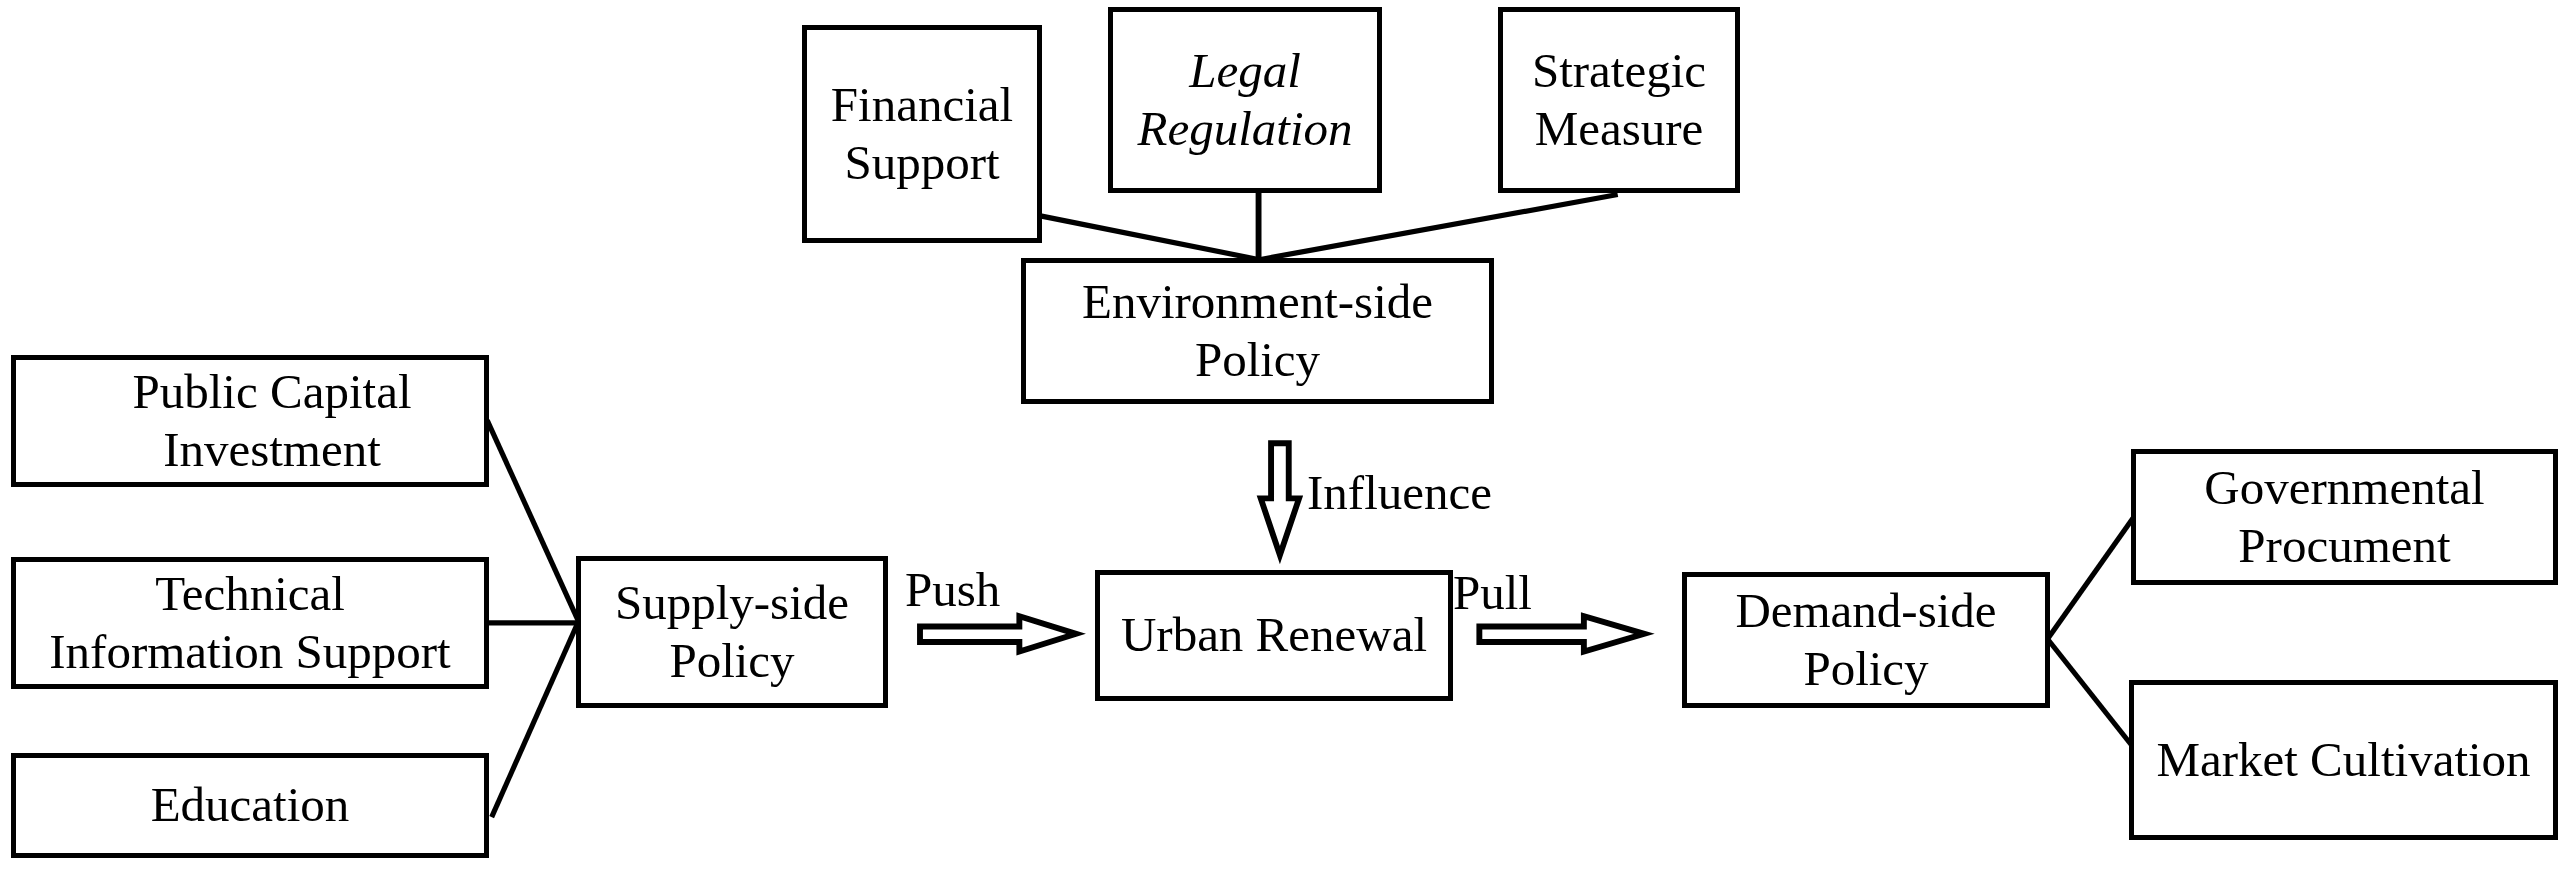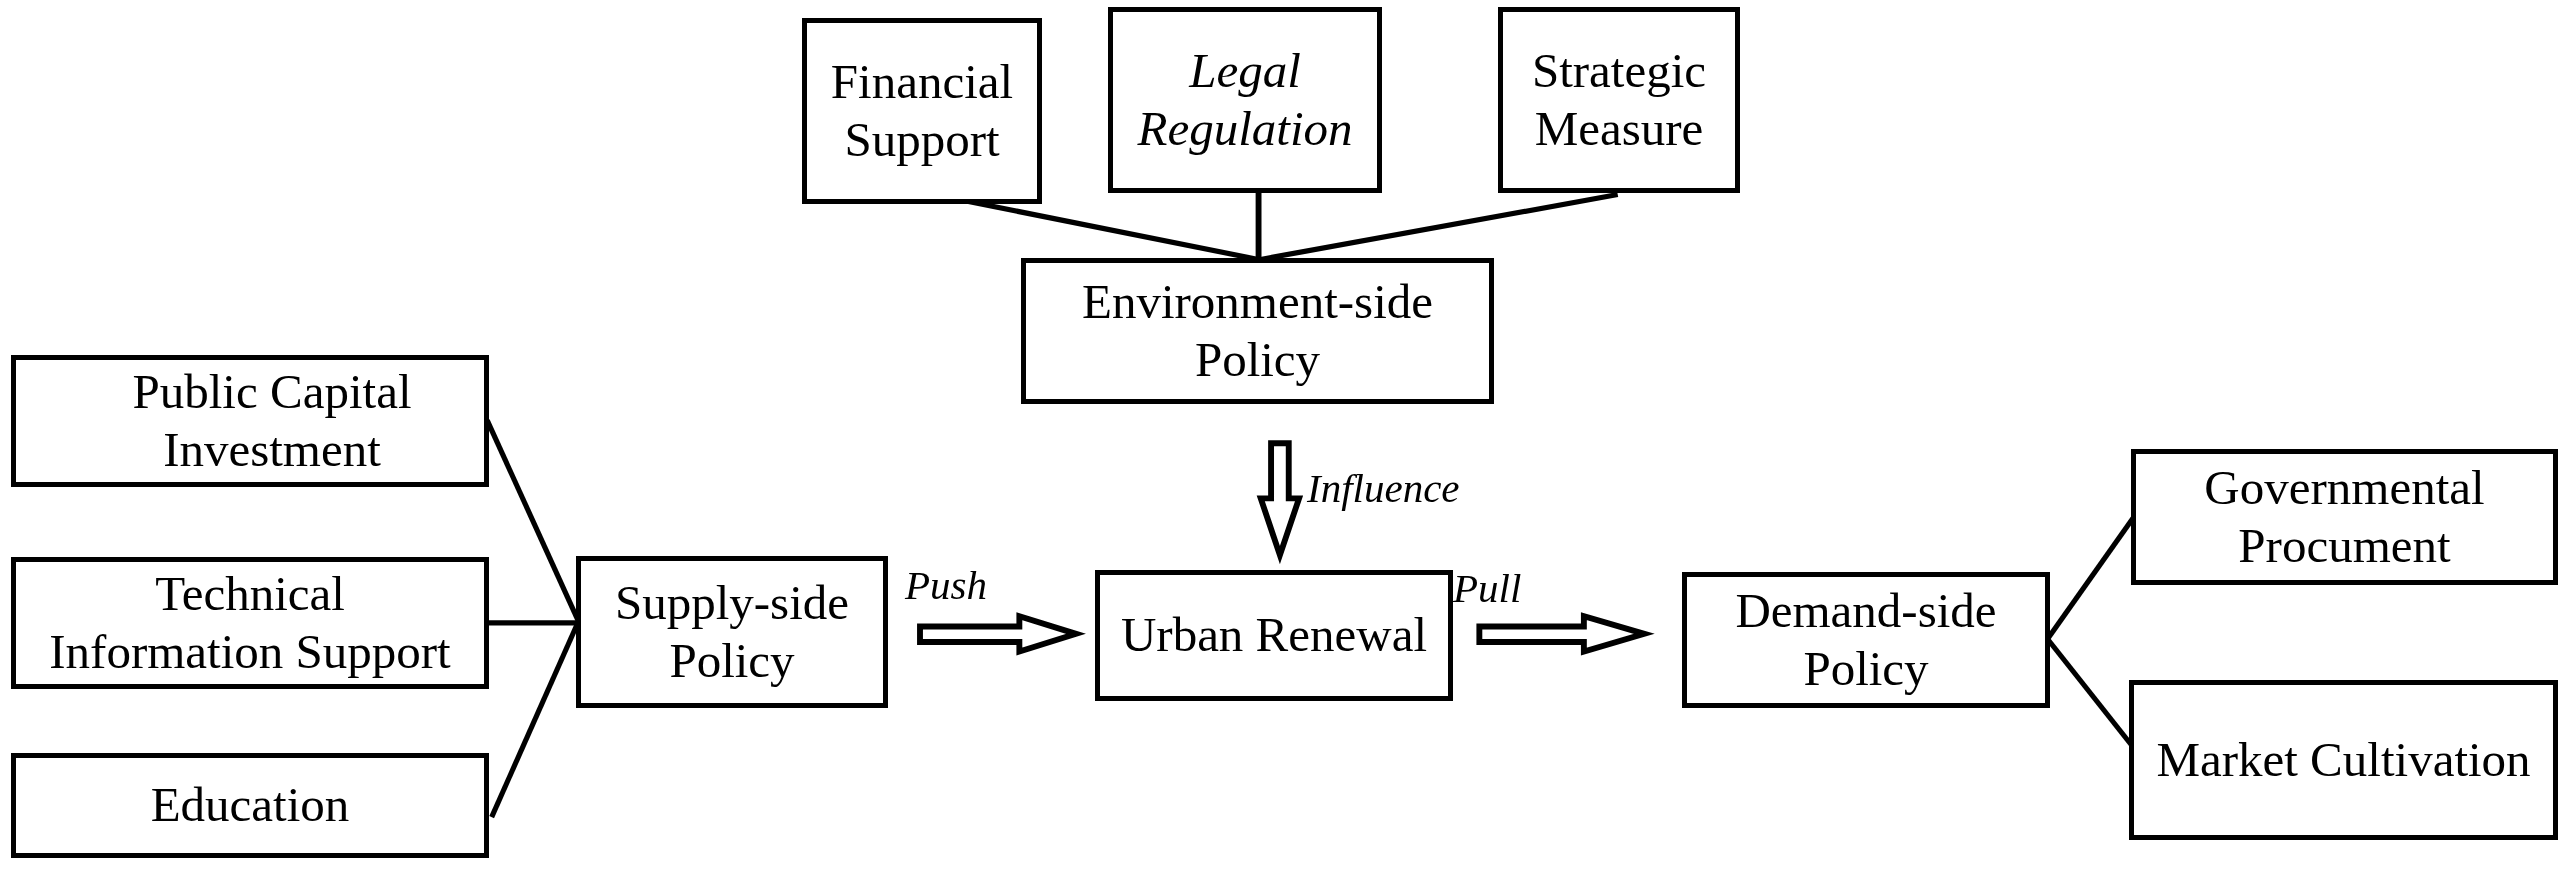--- a/index.html
+++ b/index.html
@@ -25,24 +25,23 @@
     display: flex;
     align-items: center;
     justify-content: center;
     text-align: center;
     font-size: 49px;
     line-height: 1.19;
     white-space: pre-line;
   }
   .edge-label {
     position: absolute;
-    font-size: 41px;
+    font-size: 49px;
     line-height: 1.19;
     white-space: nowrap;
-    font-style: italic;
   }
   .edge-label.centered { text-align: left; }
 </style>
 </head>
 <body>
 
 <div class="canvas">
 
   <svg class="layer" viewBox="0 0 3500 1217" width="2576" height="896" fill="none" stroke="#000" stroke-width="7">
 
@@ -55,21 +54,21 @@
     <line x1="668" y1="1110" x2="786" y2="844"></line>
 
     <line x1="2782" y1="868" x2="2898" y2="704"></line>
     <line x1="2782" y1="868" x2="2896" y2="1012"></line>
 
     <path fill="#ffffff" stroke-width="8" d="M 1727 602 L 1751 602 L 1751 677 L 1765 677 L 1739 754 L 1713 677 L 1727 677 Z"></path>
     <path fill="#ffffff" stroke-width="8" d="M 1250 851 L 1385 851 L 1385 837 L 1462 861 L 1385 885 L 1385 872 L 1250 872 Z"></path>
     <path fill="#ffffff" stroke-width="8" d="M 2010 851 L 2152 851 L 2152 837 L 2234 861 L 2152 885 L 2152 872 L 2010 872 Z"></path>
   </svg>
 
-  <div class="node" style="left:802px; top:18px; width:240px; height:186px;">Financial
+  <div class="node" style="left:802px; top:25px; width:240px; height:218px;">Financial
 Support</div>
   <div class="node" style="left:1108px; top:7.4px; width:274px; height:186px;font-style:italic;">Legal
 Regulation</div>
   <div class="node" style="left:1498px; top:7.4px; width:242px; height:186px;">Strategic
 Measure</div>
   <div class="node" style="left:1021px; top:258px; width:473px; height:146px;">Environment-side
 Policy</div>
 
   <div class="node" style="left:11px; top:355px; width:478px; height:132px;padding-left:44px;">Public Capital
 Investment</div>

